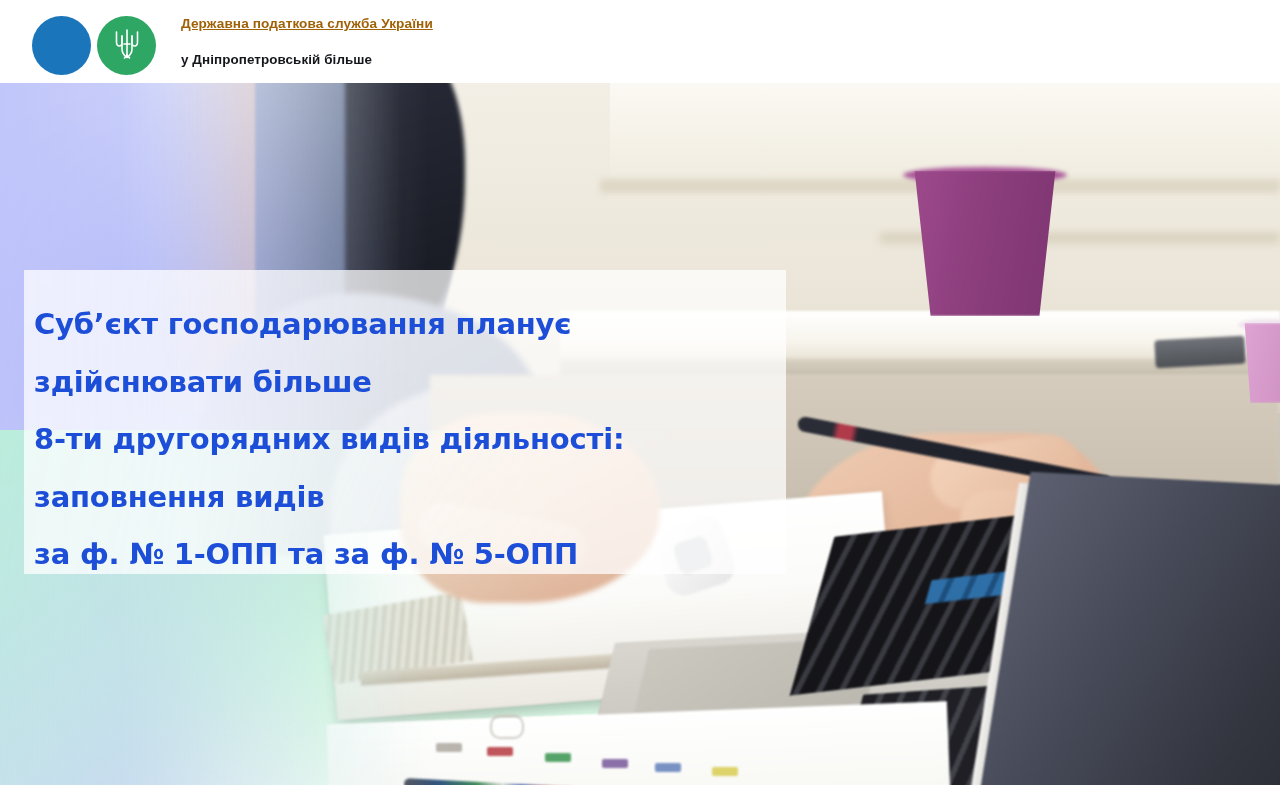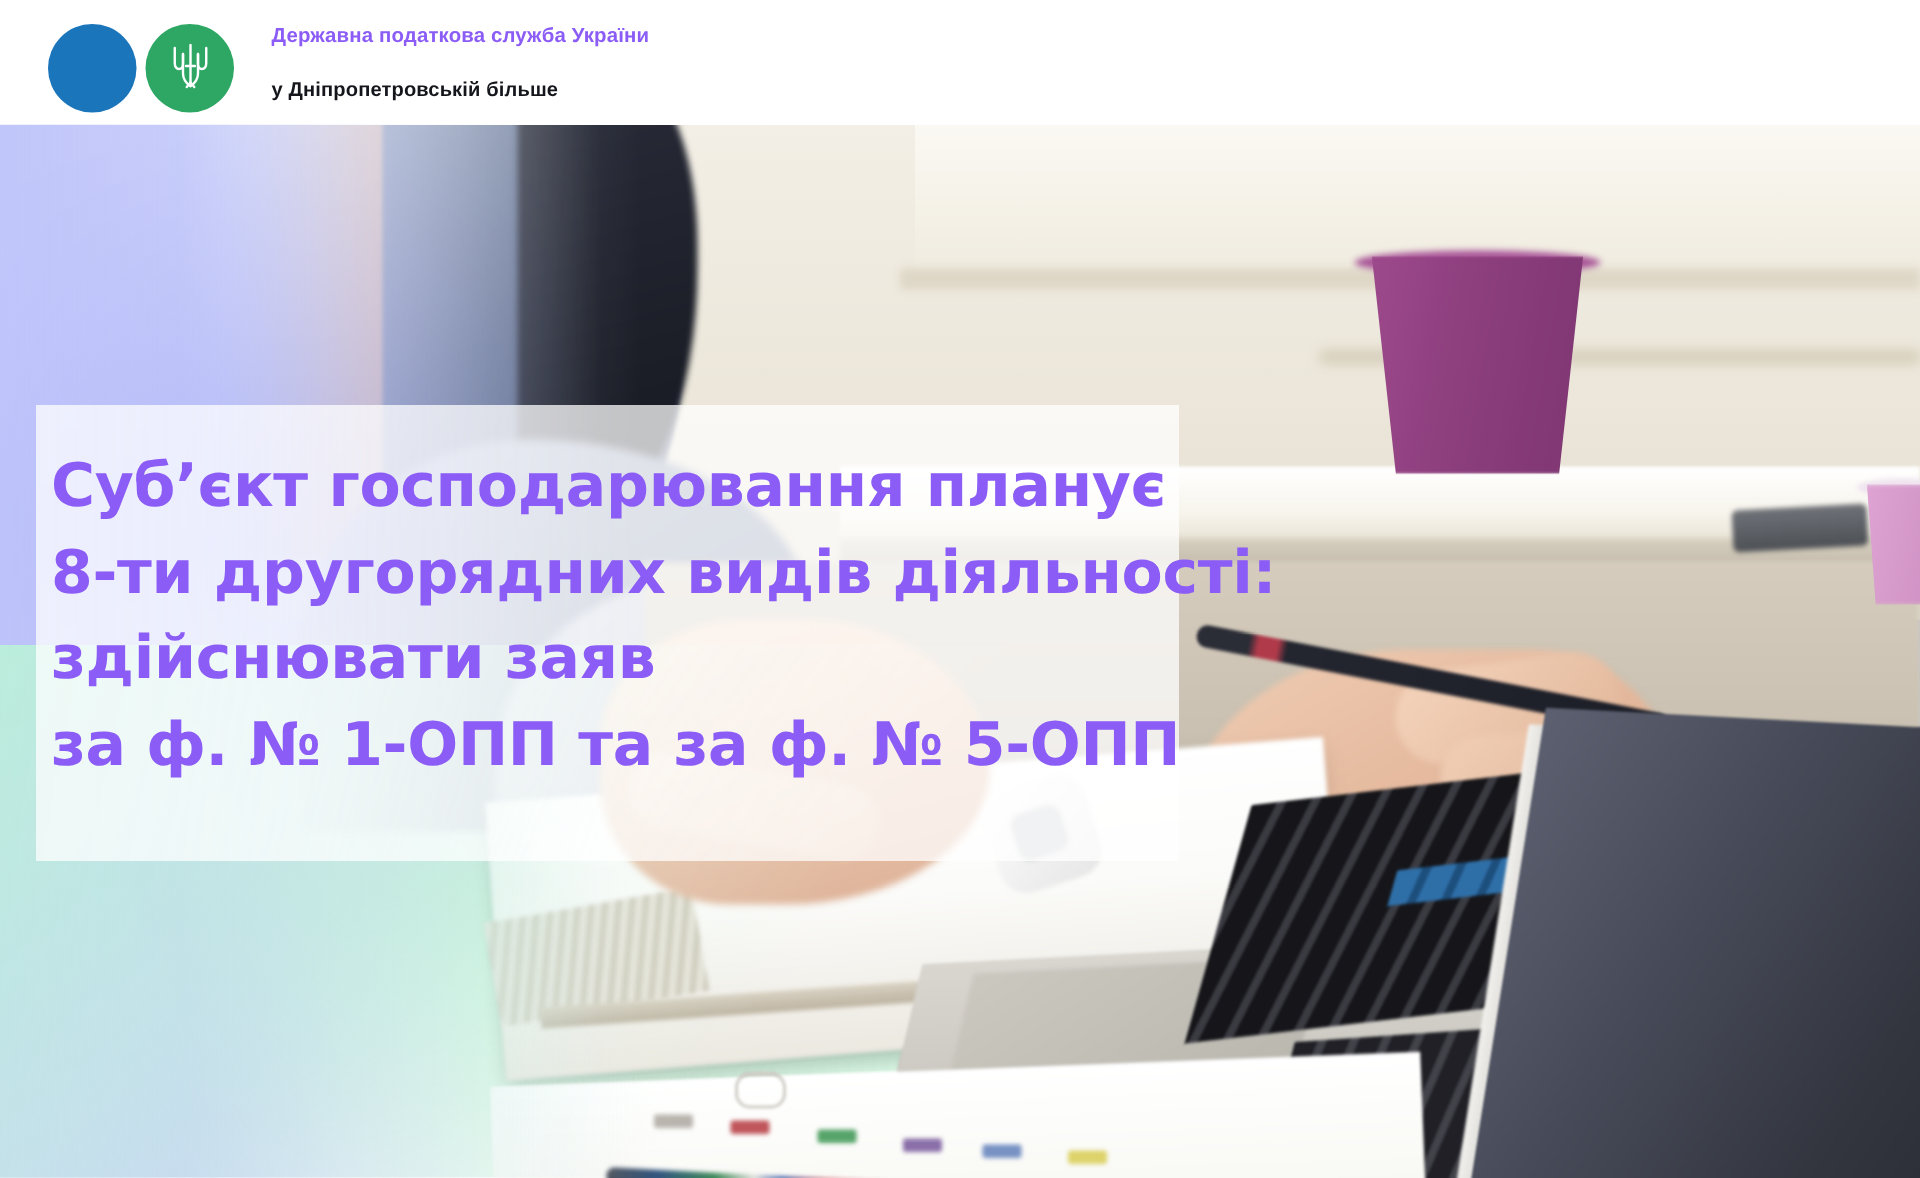--- a/index.html
+++ b/index.html
@@ -46,23 +46,24 @@
   }
   .trident svg{ width:26px; height:32px; display:block; }
 
   .header-text{
     margin-left:4px;
     display:flex; flex-direction:column;
     justify-content:center;
     line-height:1.32;
   }
   .header-line-1{
-    font-size:13.6px; font-weight:bold; color:#8b5cf6;
+    font-size:13.6px; font-weight:bold; color:#a16207;
     letter-spacing:.1px;
     margin-bottom:18px;
+    text-decoration:underline;
   }
   .header-line-2, .header-line-3{
     font-size:13.4px; font-weight:bold; color:#15161c;
     letter-spacing:.1px;
   }
 
   
   .bg-gradient{
     position:absolute; left:0; top:83px;
     width:1280px; height:702px;
@@ -369,24 +370,24 @@
   .text-panel{
     position:absolute;
     left:24px; top:270px;
     width:762px; height:304px;
     background:rgba(255,255,255,.74);
     z-index:20;
     padding:26px 0 0 10px;
   }
   .headline{
     font-family:"DejaVu Sans","Liberation Sans",sans-serif;
-    font-size:40px;
+    font-size:29px;
     font-weight:bold;
     line-height:57.5px;
-    color:#8b5cf6;
+    color:#1d4ed8;
     letter-spacing:-.2px;
     white-space:nowrap;
   }
 </style>
 </head>
 <body>
 
 <div class="page">
 
   <header class="header">
@@ -472,18 +473,19 @@
 
       <div class="photo-soft"></div>
     </div>
   </div>
 
   <div class="photo-wash"></div>
   <div class="photo-wash-b"></div>
 
   <div class="text-panel">
     <div class="headline">Суб’єкт господарювання планує</div>
+    <div class="headline">здійснювати більше</div>
     <div class="headline">8-ти другорядних видів діяльності:</div>
-    <div class="headline">здійснювати заяв</div>
+    <div class="headline">заповнення видів</div>
     <div class="headline">за ф. № 1-ОПП та за ф. № 5-ОПП</div>
   </div>
 
 </div>
 
 </body></html>

